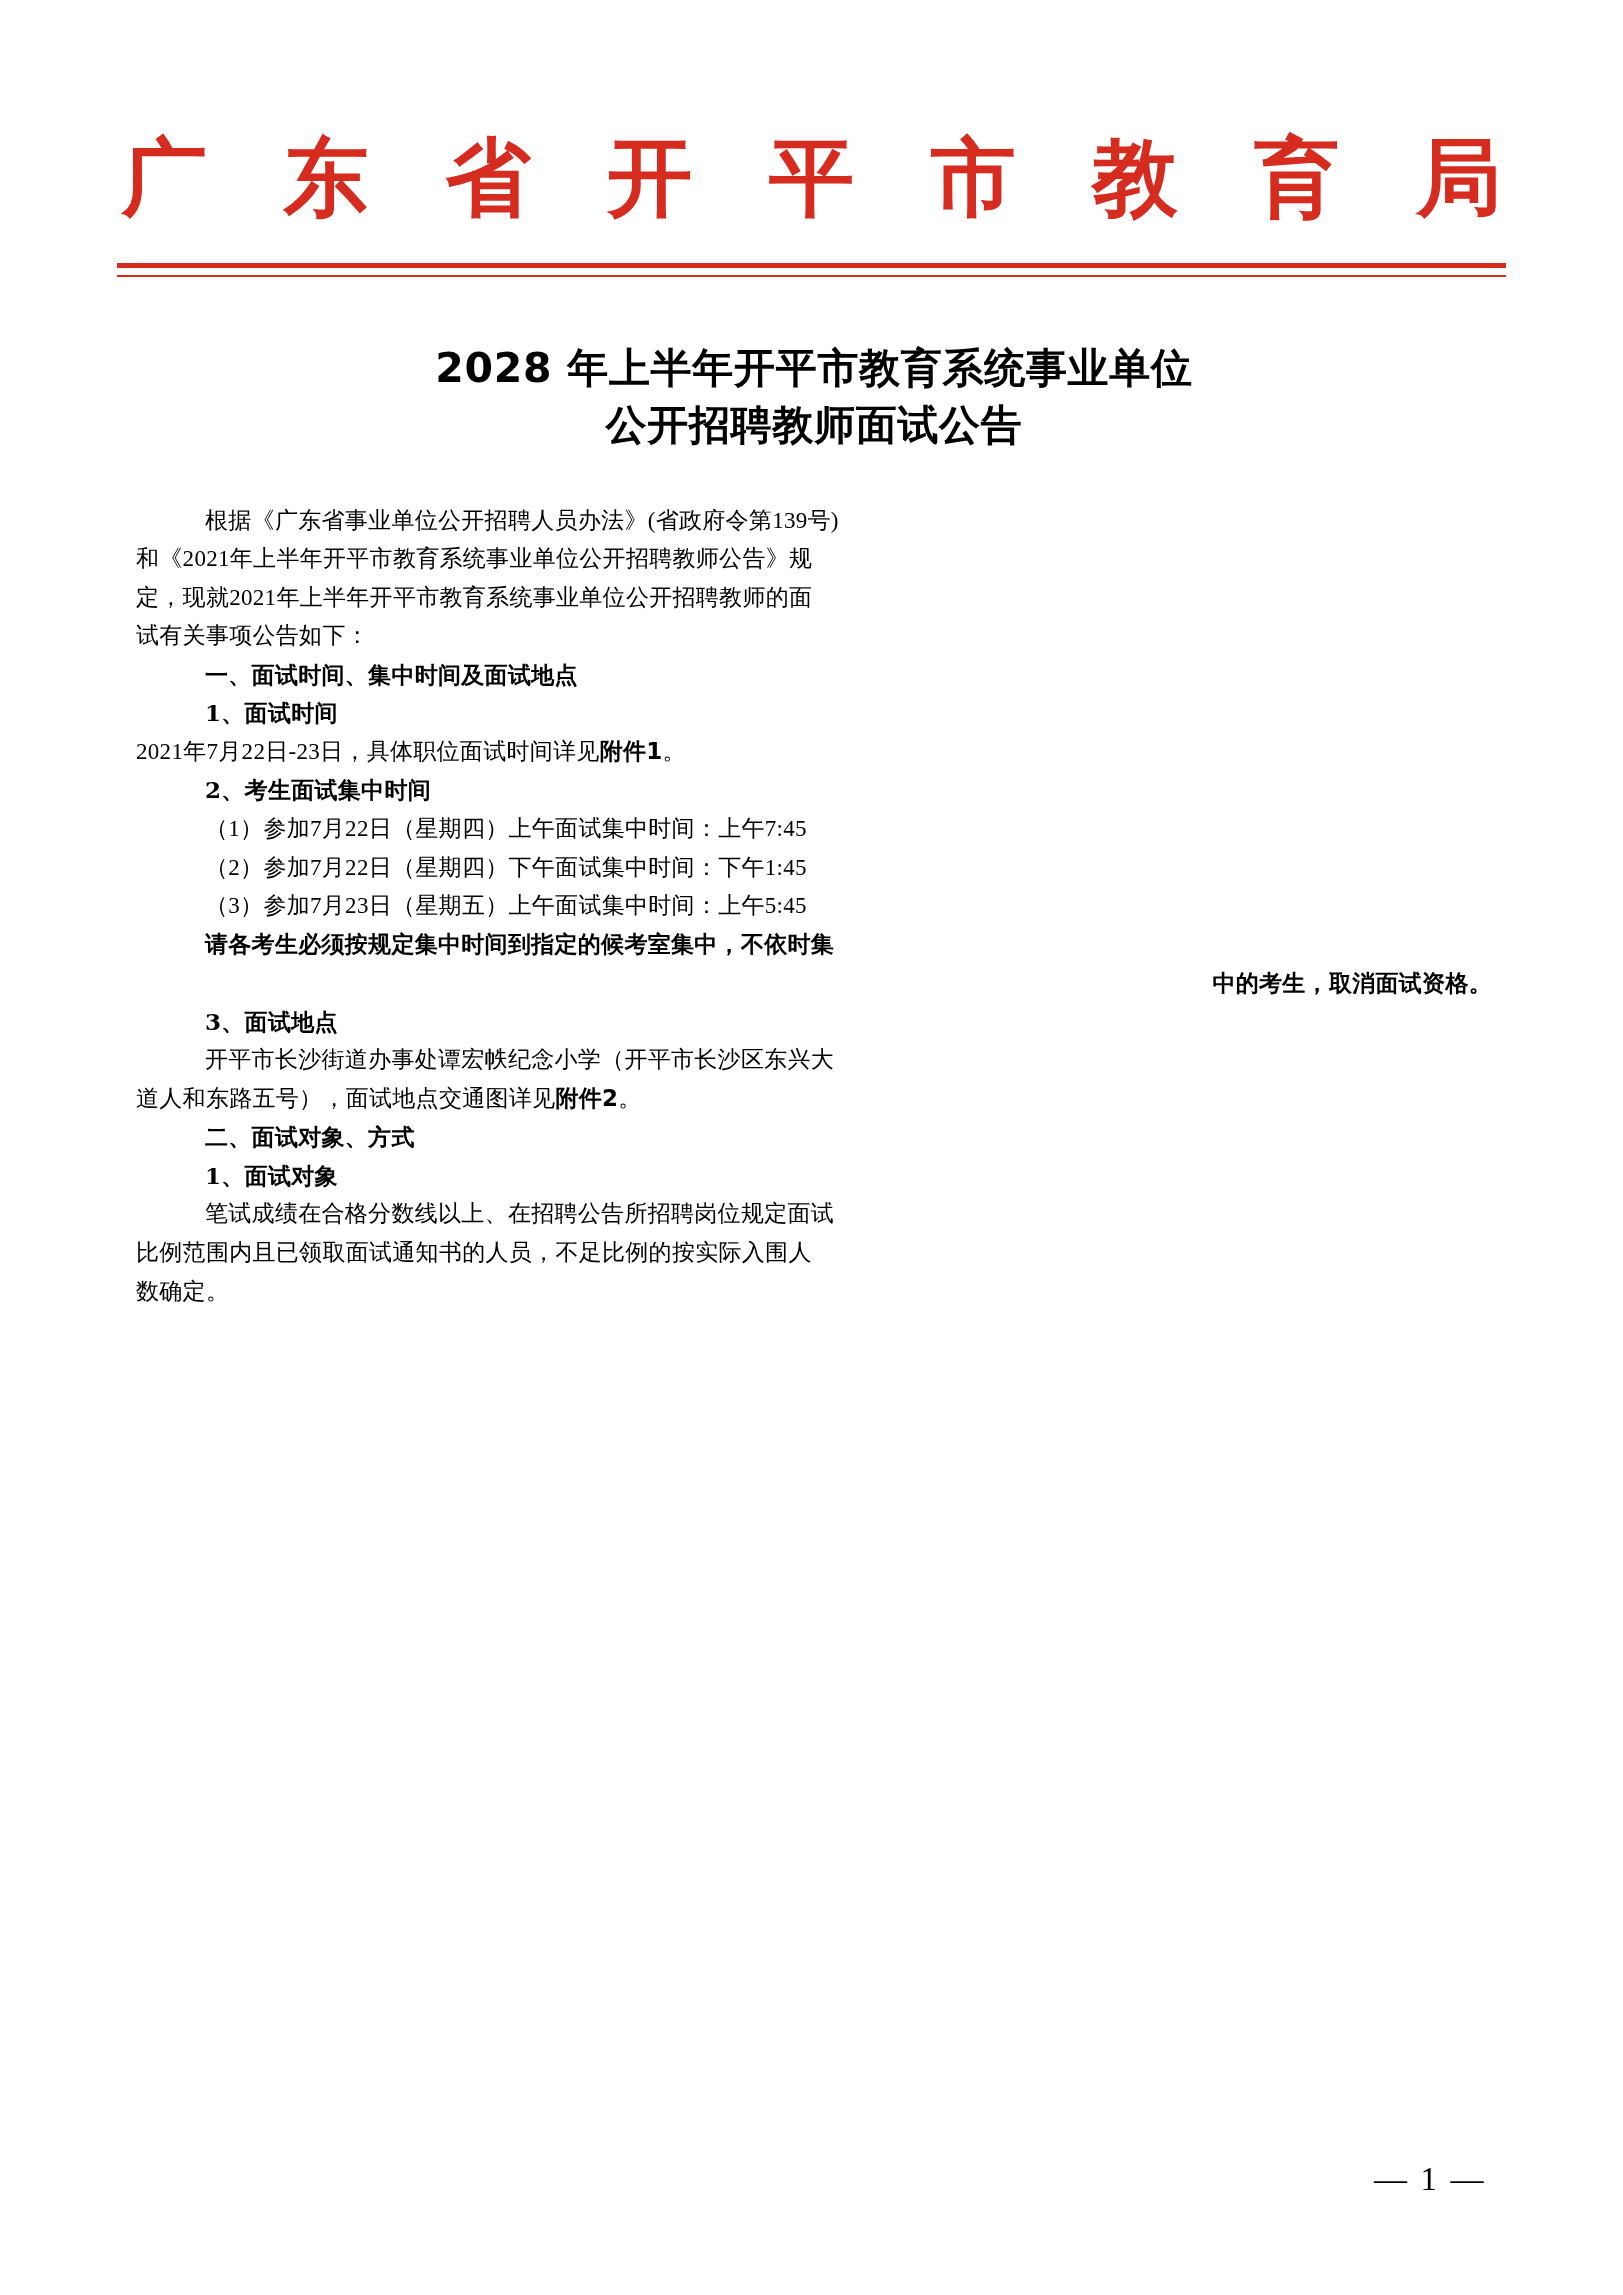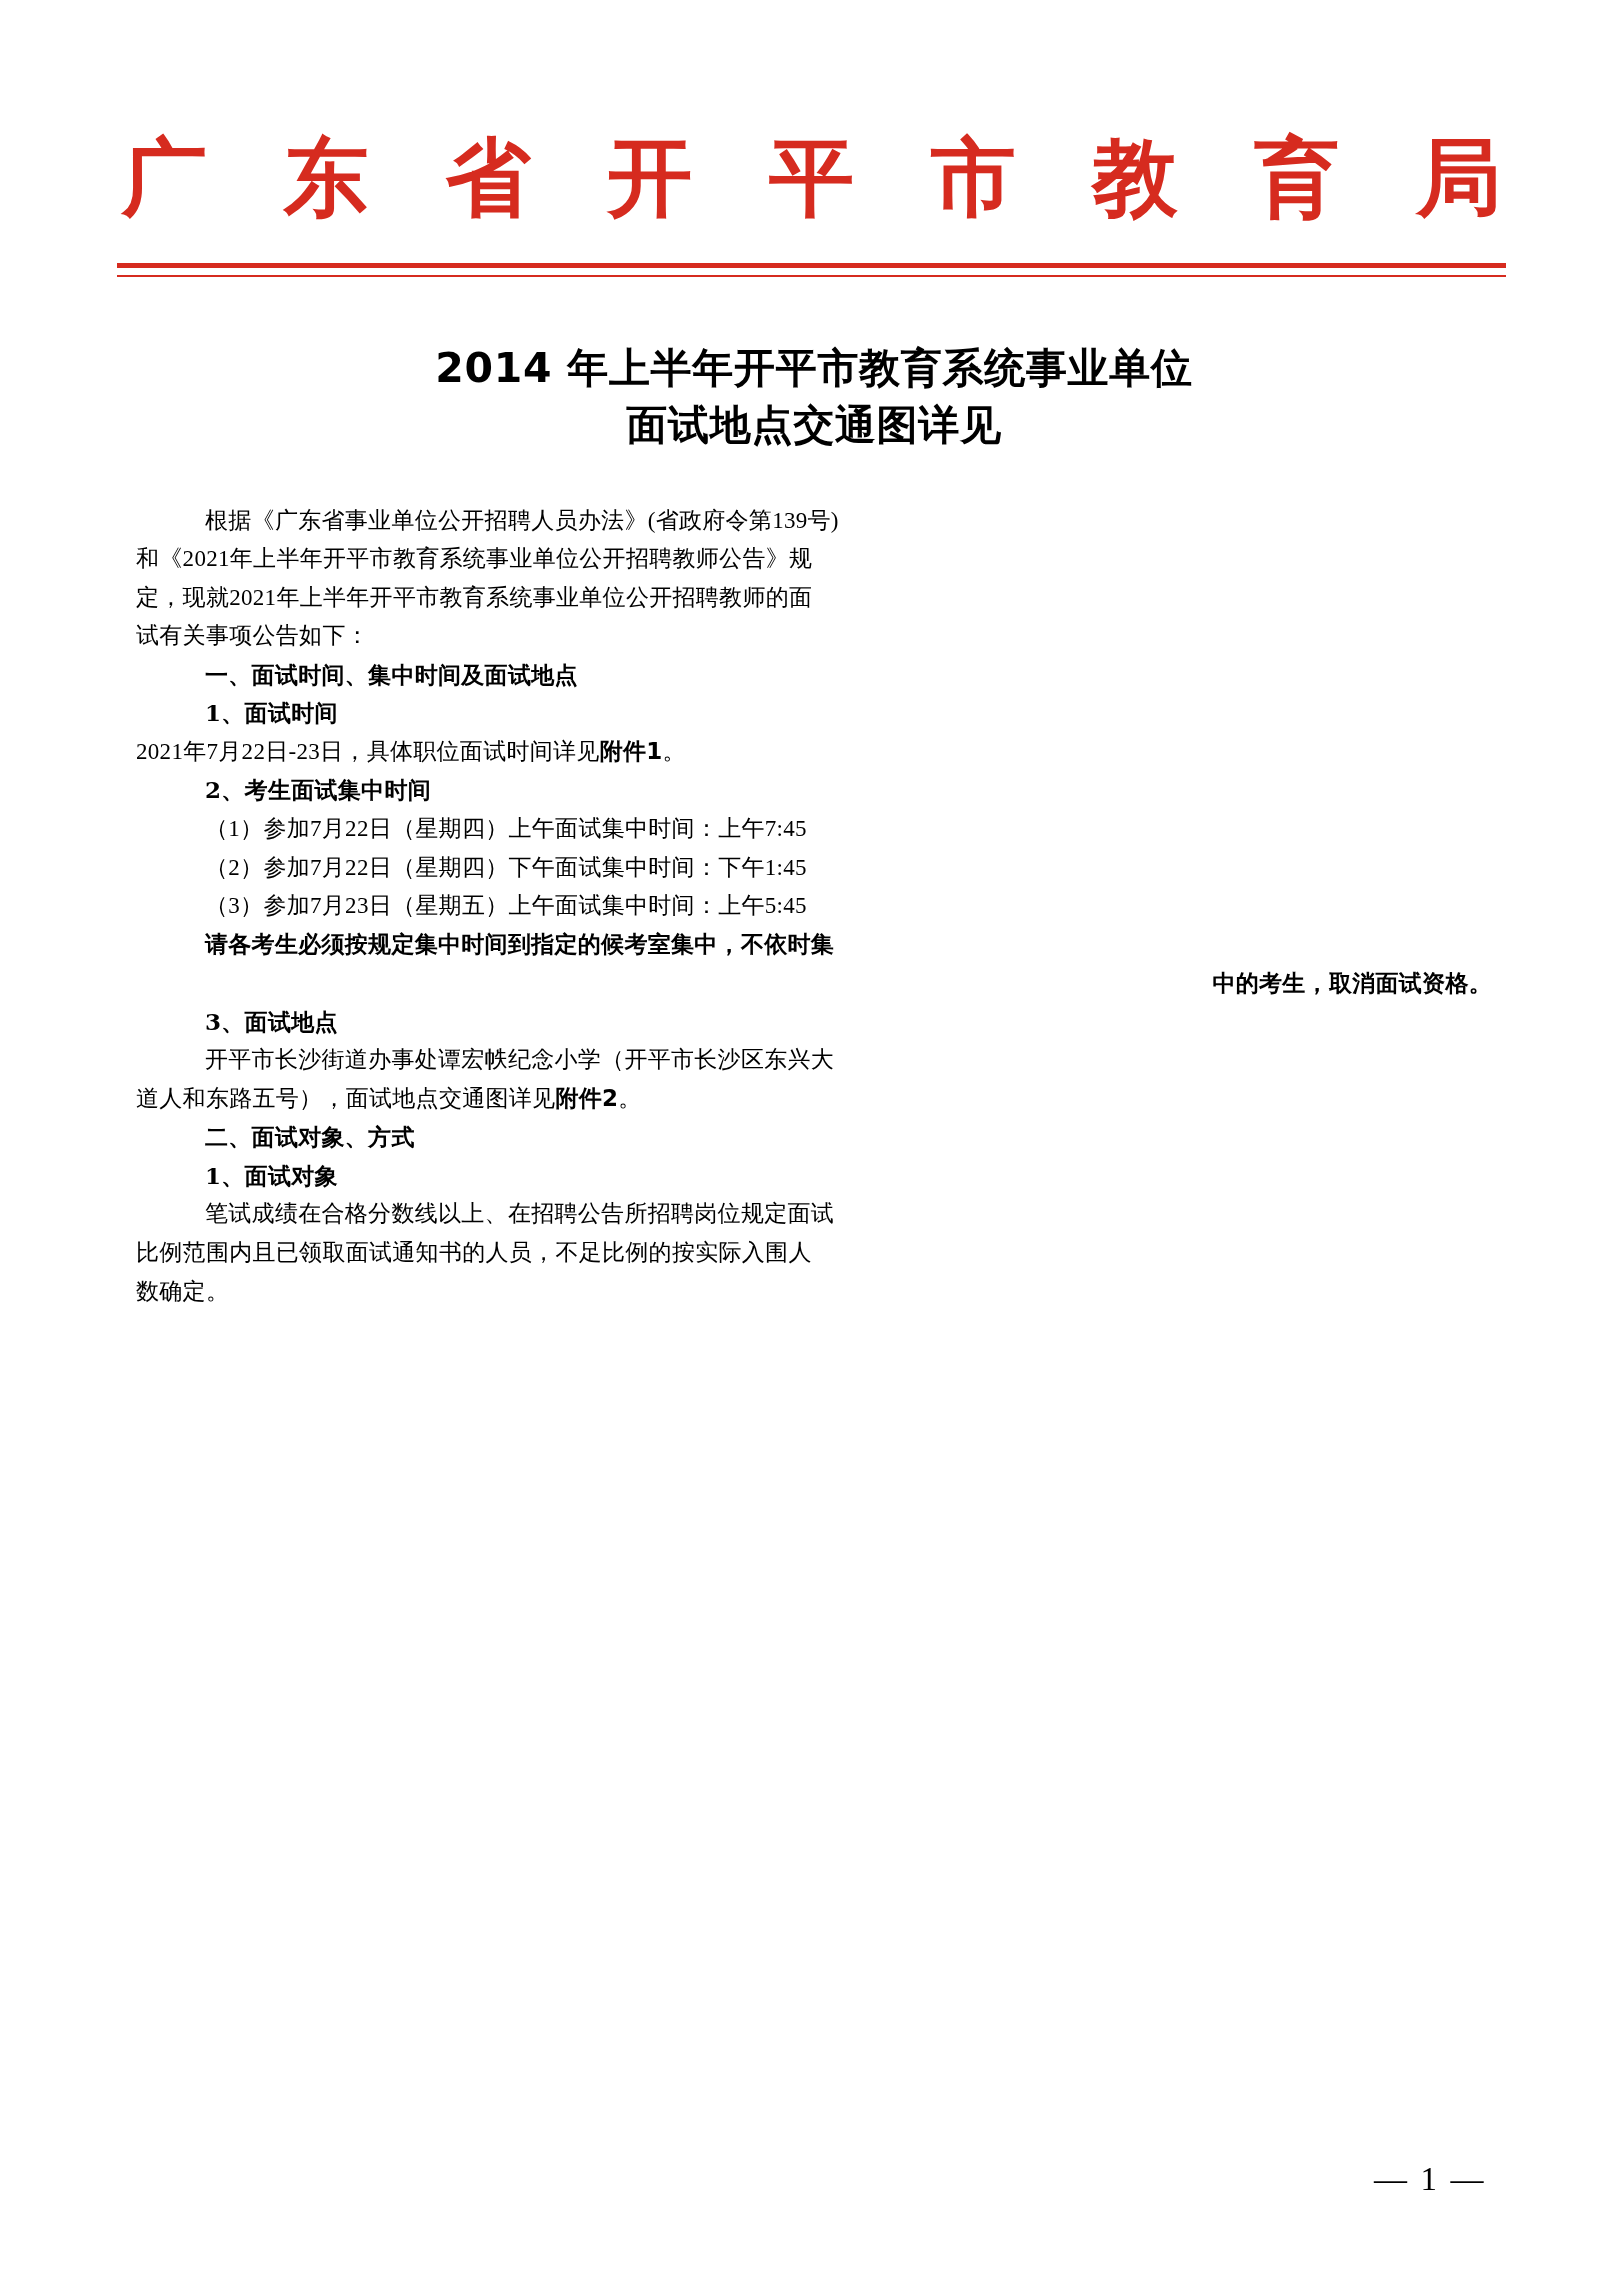--- a/index.html
+++ b/index.html
@@ -147,22 +147,22 @@
     <div class="rule-wrap">
       <div class="rule-thick"></div>
       <div class="rule-gap"></div>
       <div class="rule-thin"></div>
     </div>
   </div>
 
   <div class="doc">
 
     <div class="doc-title">
-      <span class="line">2014 年上半年开平市教育系统事业单位</span>
-      <span class="line">面试地点交通图详见</span>
+      <span class="line">2028 年上半年开平市教育系统事业单位</span>
+      <span class="line">公开招聘教师面试公告</span>
     </div>
 
     <div class="content">
 
       <p class="para">根据《广东省事业单位公开招聘人员办法》(省政府令第139号)</p>
       <p class="para-noindent">和《2021年上半年开平市教育系统事业单位公开招聘教师公告》规</p>
       <p class="para-noindent">定，现就2021年上半年开平市教育系统事业单位公开招聘教师的面</p>
       <p class="para-noindent">试有关事项公告如下：</p>
 
       <p class="heading">一、面试时间、集中时间及面试地点</p>

